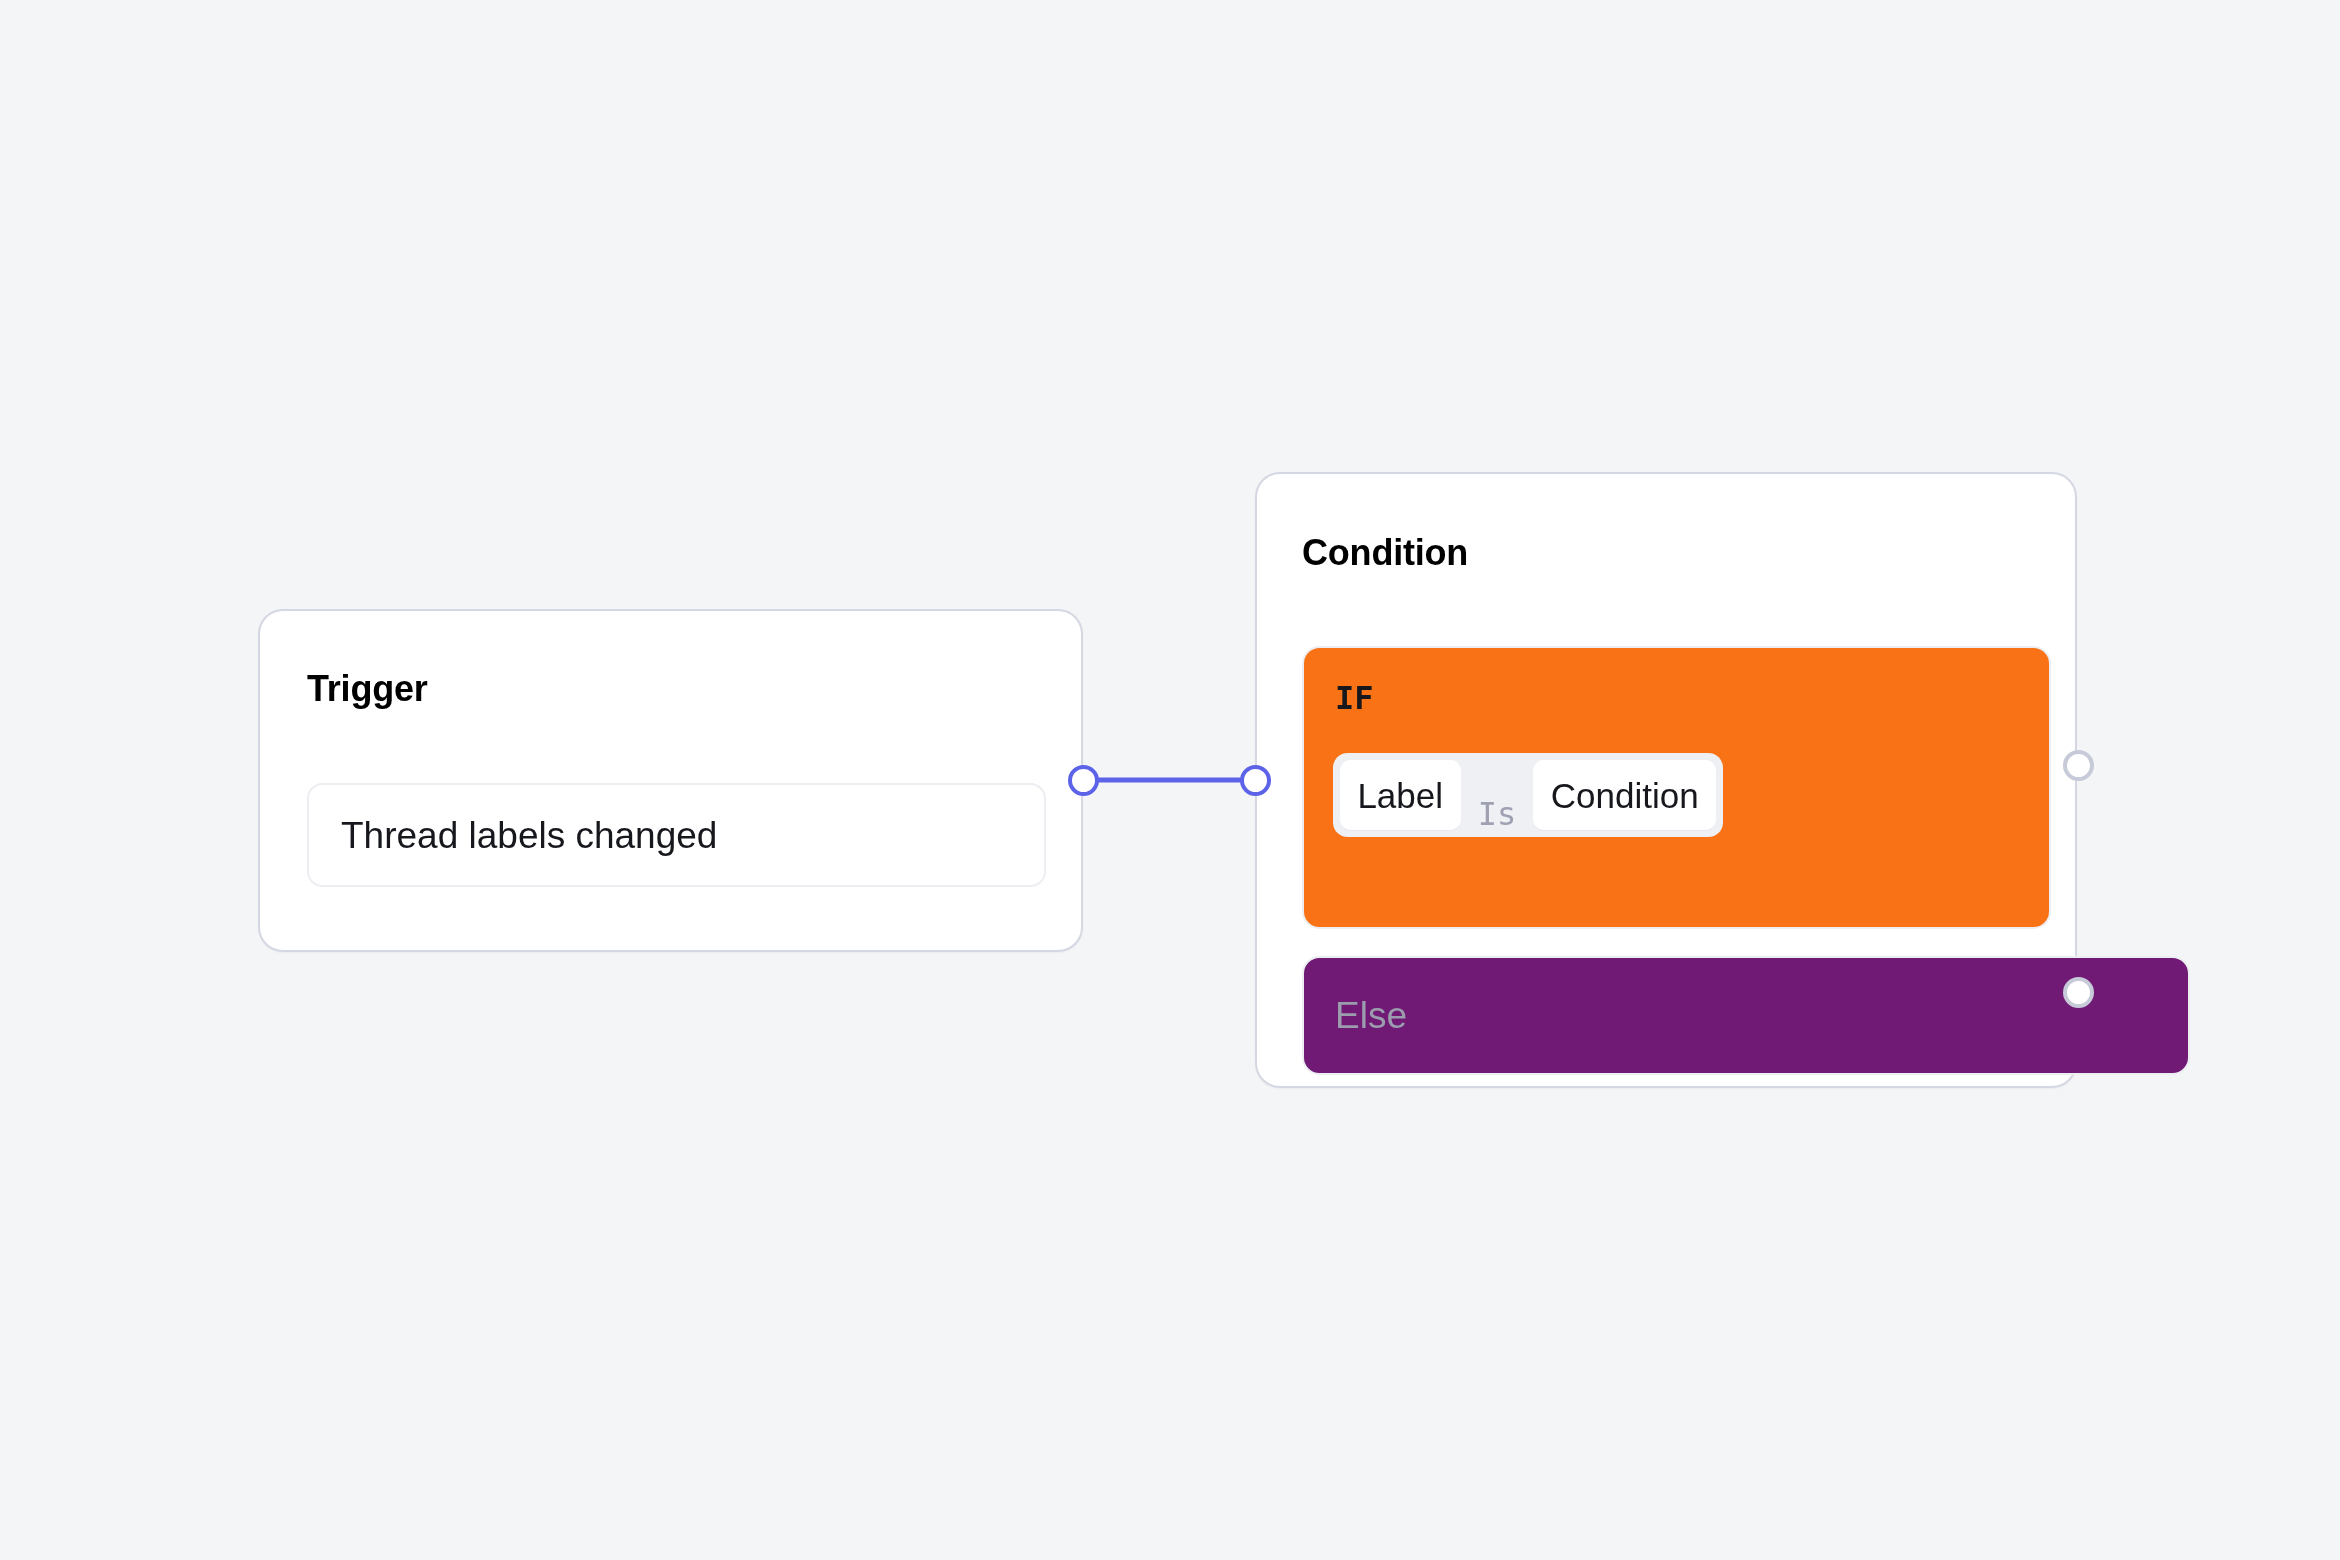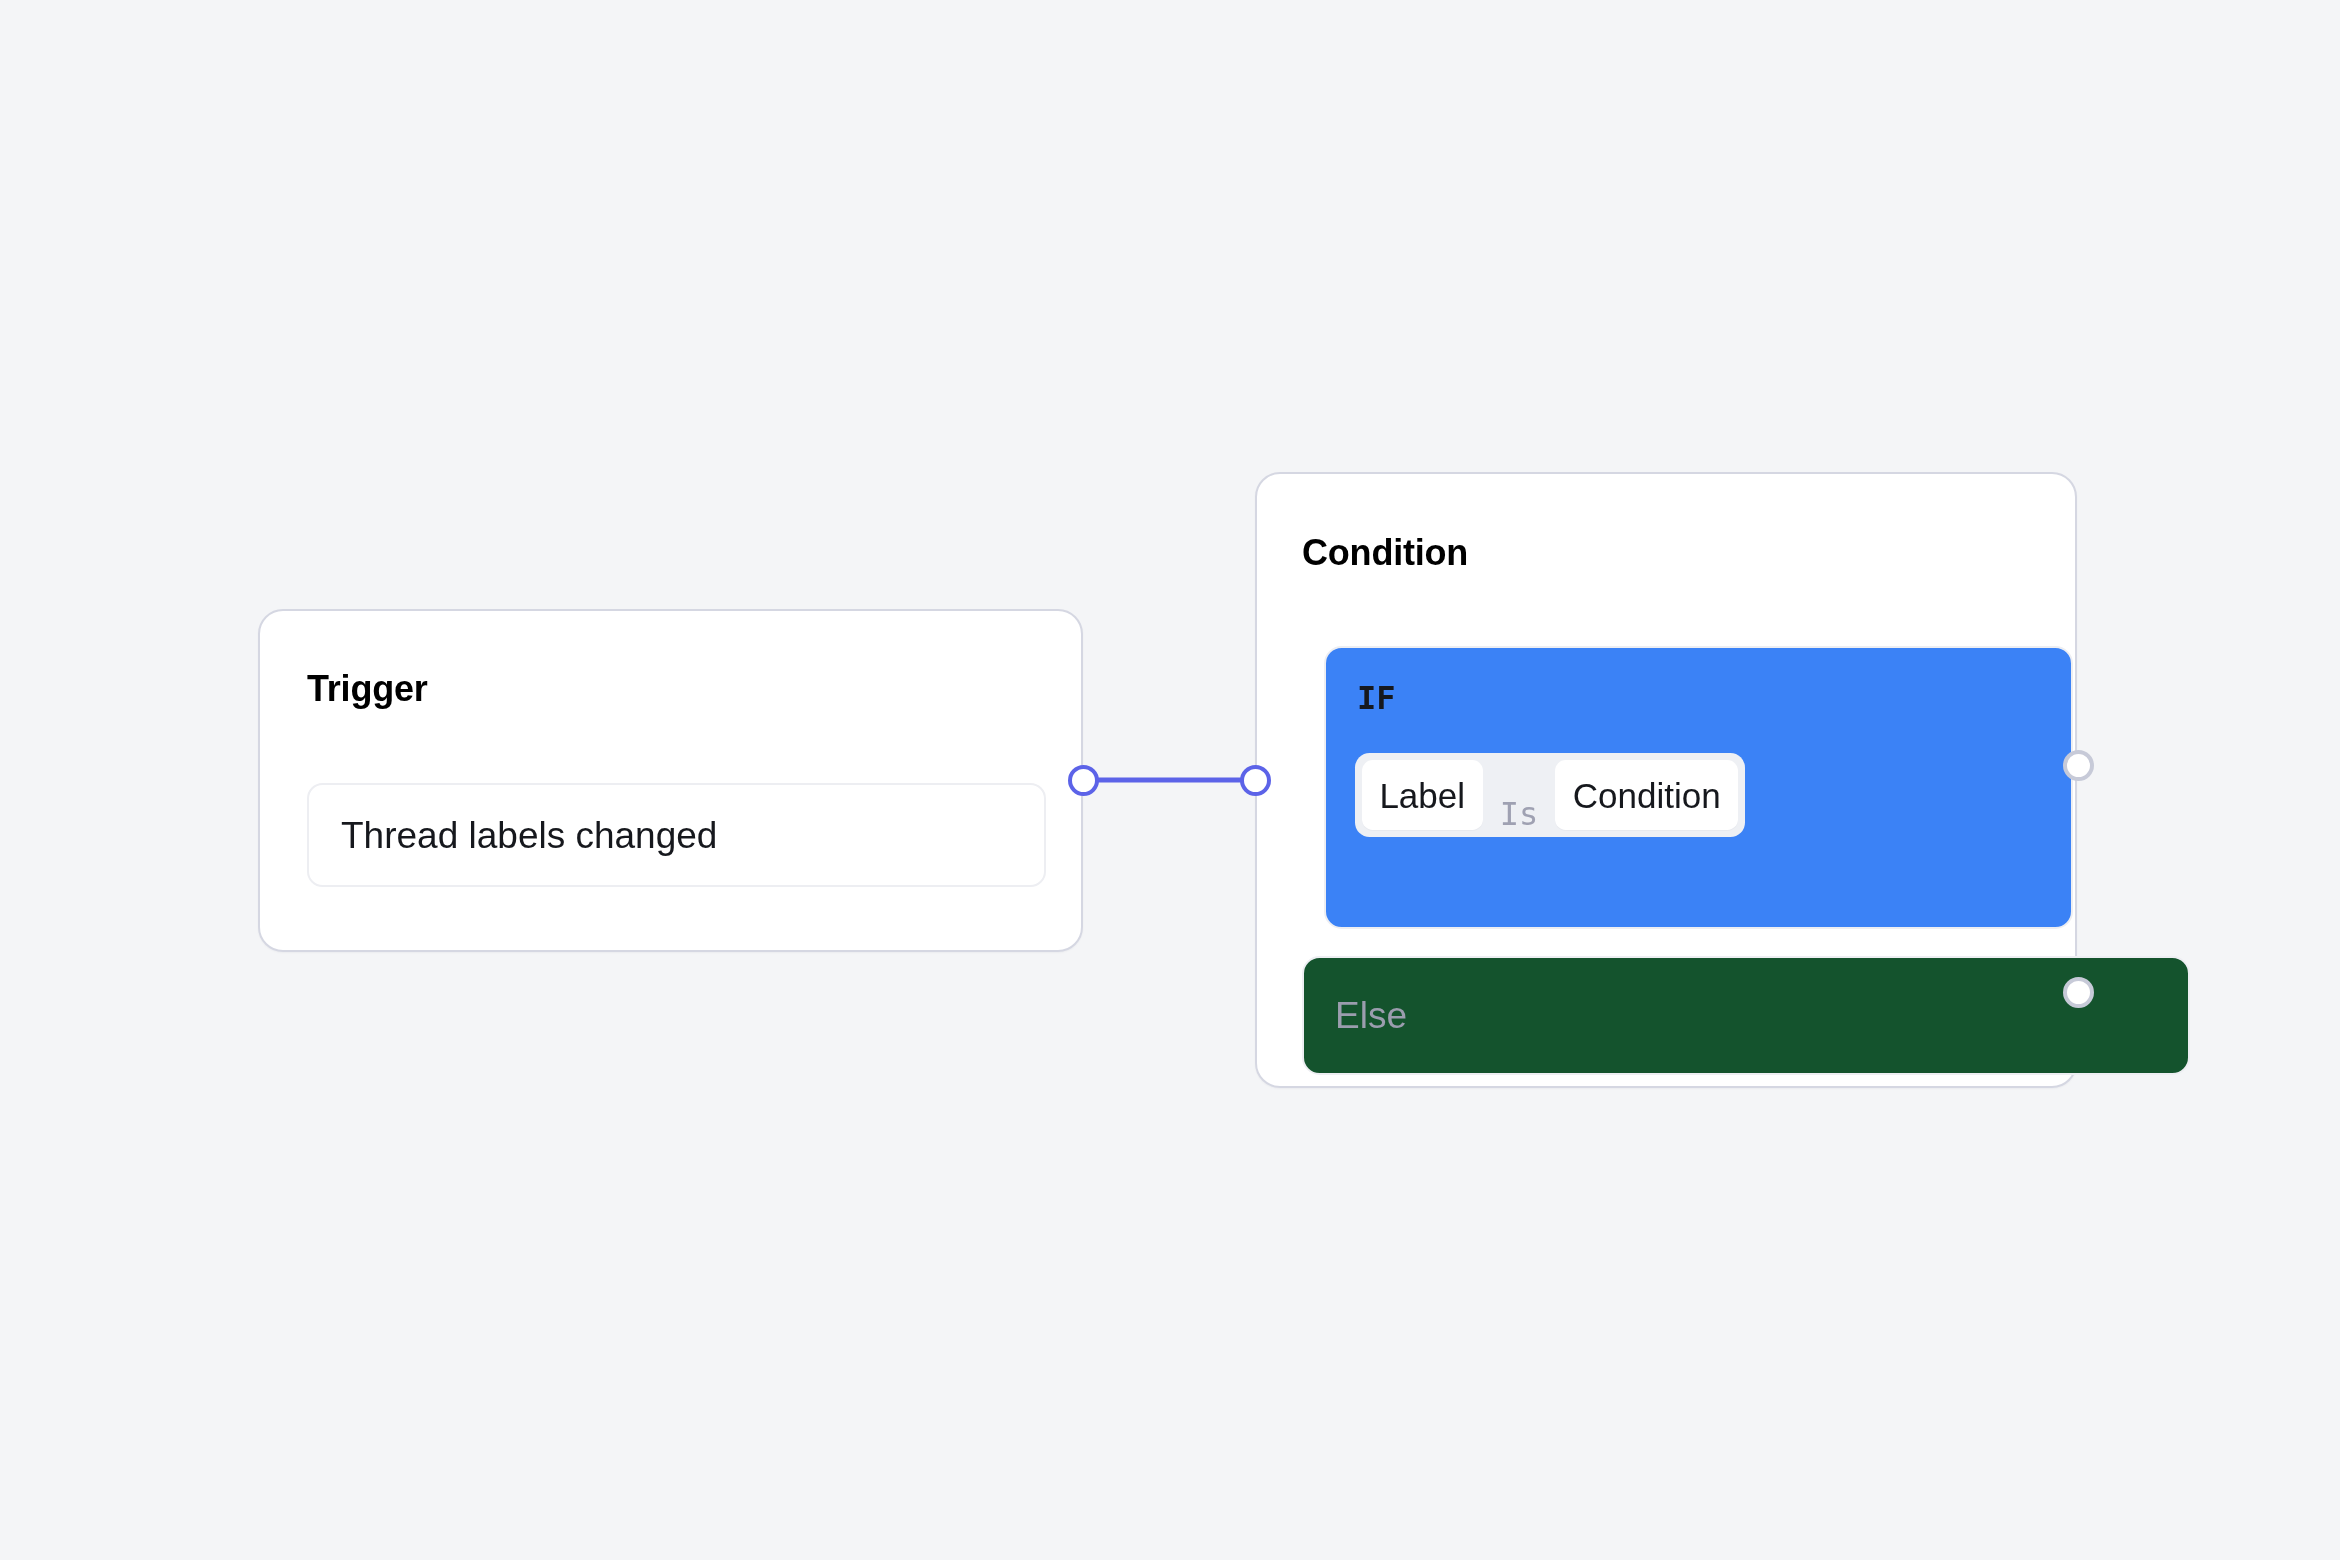--- a/index.html
+++ b/index.html
@@ -91,24 +91,23 @@
     top: 61px;
   }
 
   
   #if-box {
     position: absolute;
     left: 45px;
     top: 172px;
     width: 749px;
     height: 283px;
-    background: #3b82f6;
+    background: #f97316;
     border: 2px solid #edeef2;
     border-radius: 17.6px;
-    margin-left: 22px;
   }
 
   #if-box .branch-label {
     position: absolute;
     left: 31px;
     top: 34px;
     font-size: 32px;
     font-weight: bold;
     color: #16181d;
     font-family: "DejaVu Sans Mono", "Liberation Mono", monospace;
@@ -150,21 +149,21 @@
     line-height: 1;
   }
 
   
   #else-box {
     position: absolute;
     left: 45px;
     top: 482px;
     width: 888px;
     height: 119px;
-    background: #14532d;
+    background: #701a75;
     border: 2px solid #edeef2;
     border-radius: 17.6px;
     display: flex;
     align-items: center;
   }
 
   #else-box .branch-label-else {
     font-size: 37px;
     color: #9b9dae;
     padding-left: 31px;

